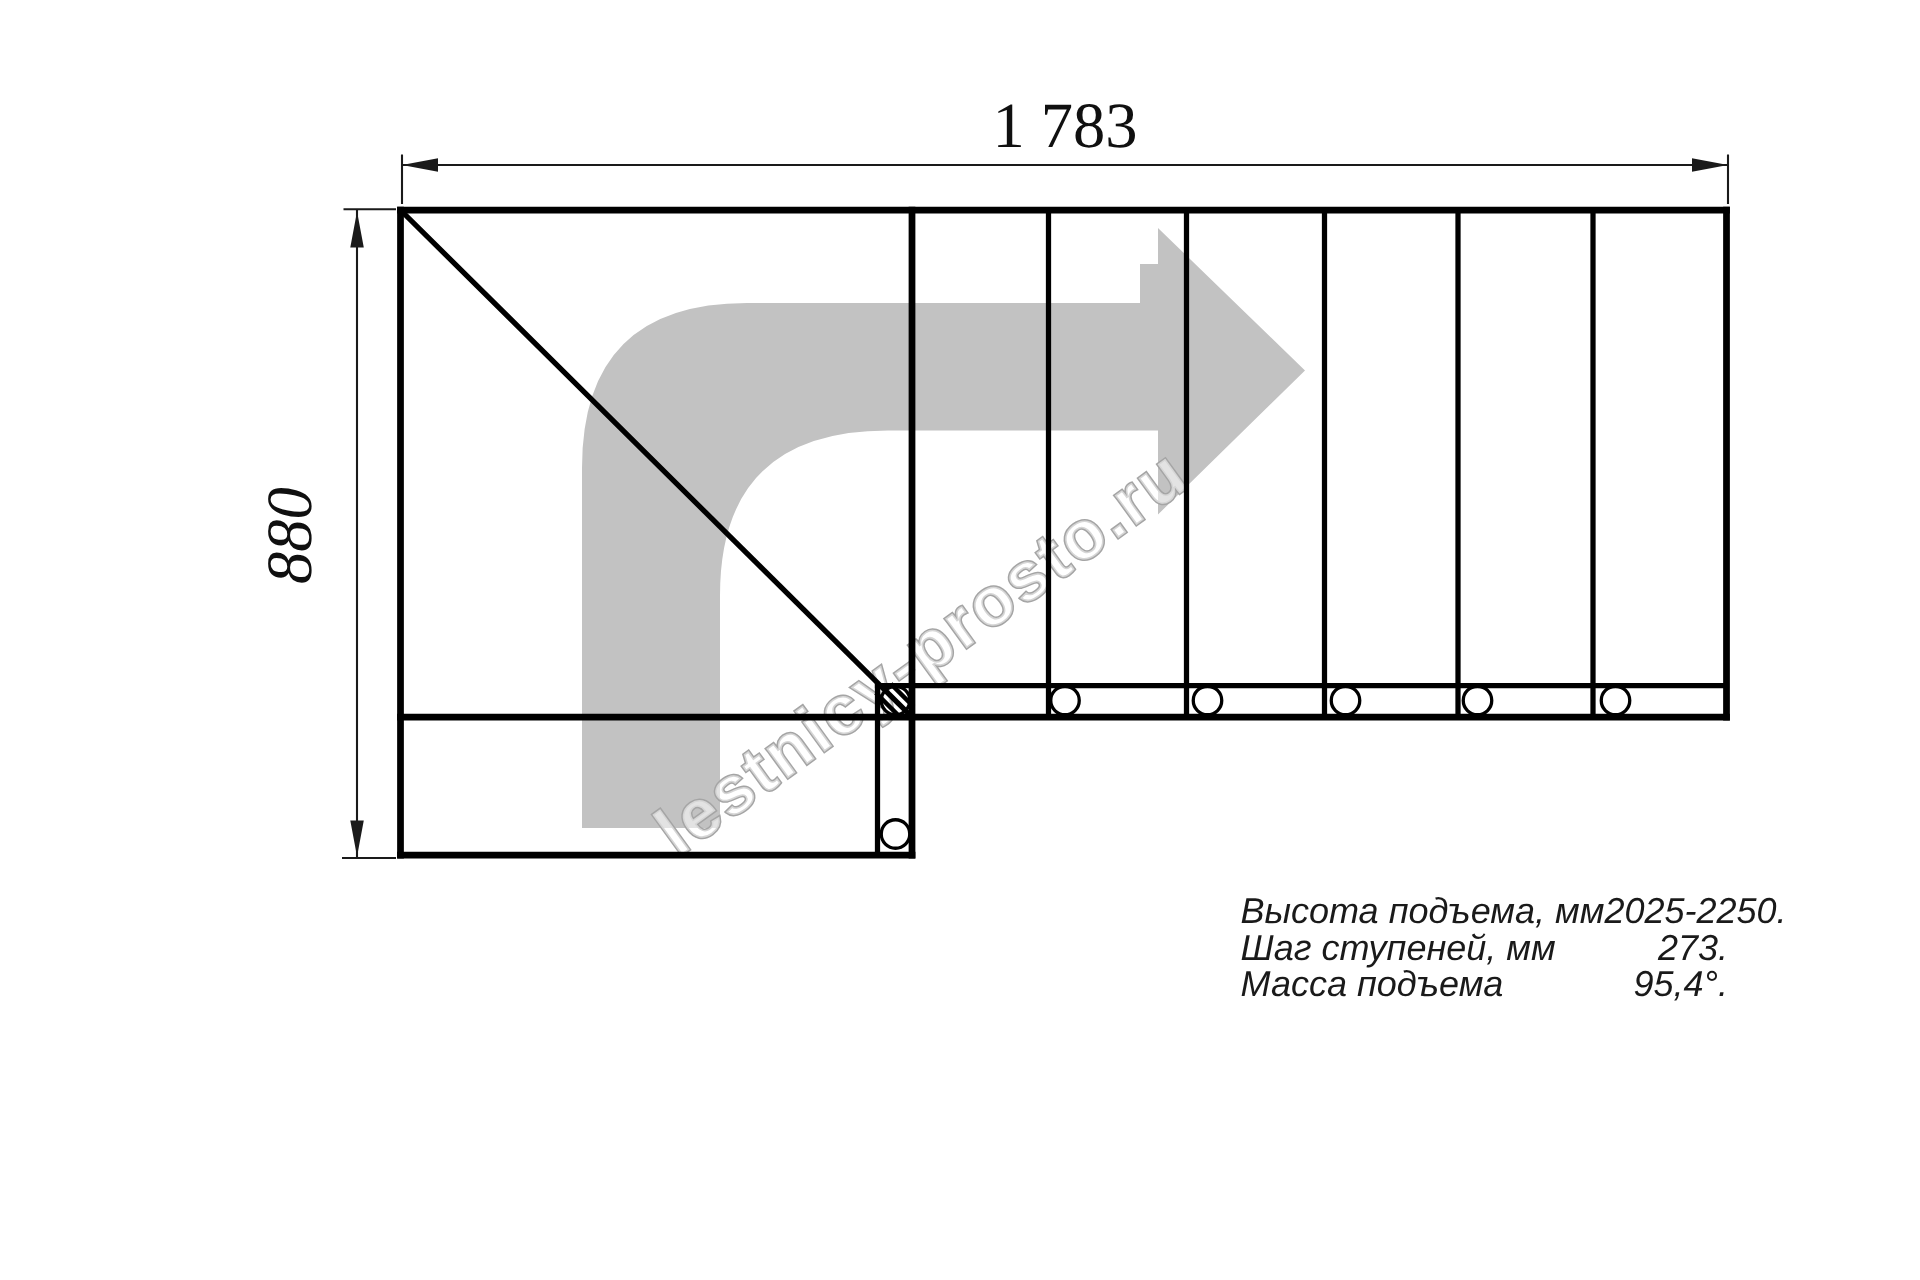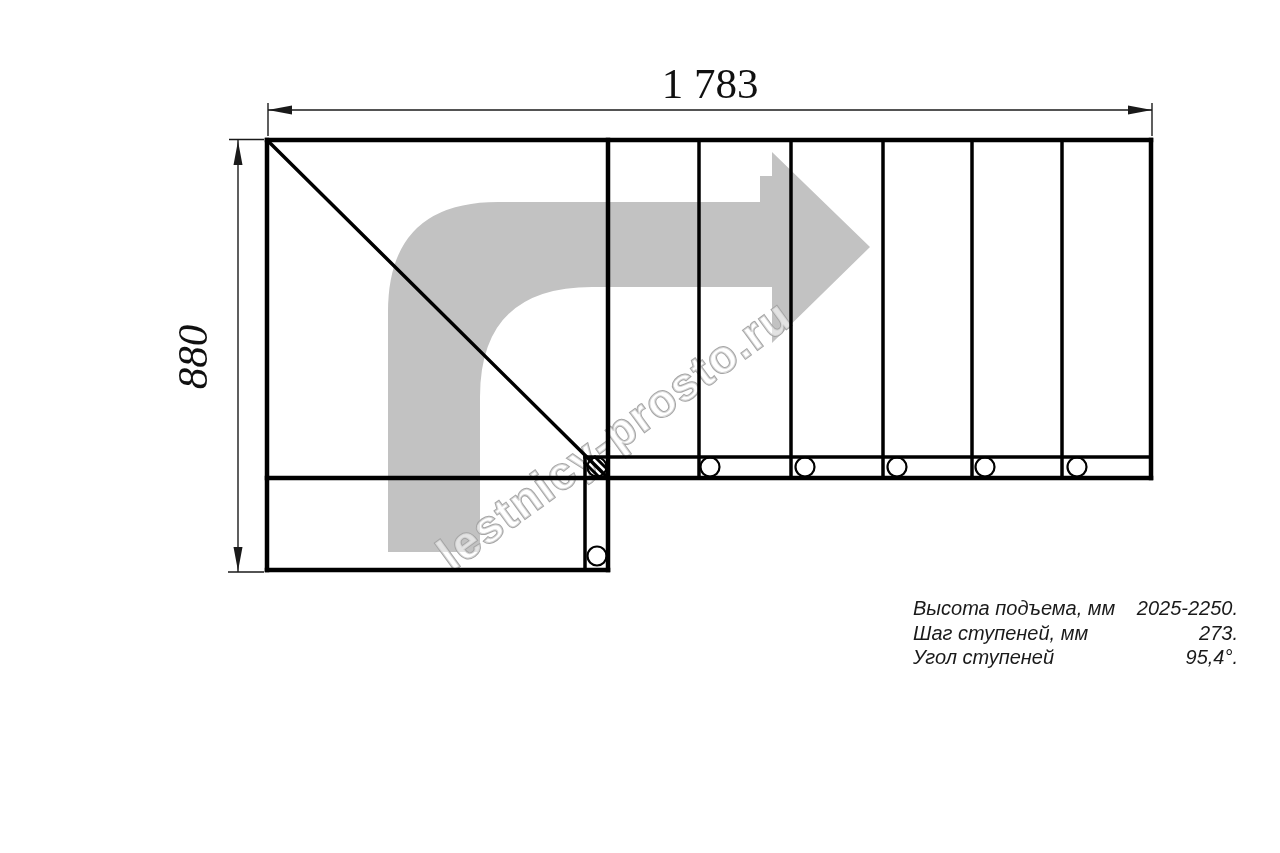--- a/index.html
+++ b/index.html
@@ -39,26 +39,26 @@
     font-weight: bold;
     font-size: 46px;
     letter-spacing: 2px;
     fill: rgba(255,255,255,0.55);
     stroke: #a5a5a5;
     stroke-width: 2px;
     paint-order: stroke;
   }
   .specs {
     position: absolute;
-    left: 913px;
+    left: 827px;
     top: 596px;
     width: 325px;
     font-family: "Liberation Sans", sans-serif;
     font-style: italic;
-    font-size: 20px;
+    font-size: 24px;
     color: #1a1a1a;
   }
   .spec-row {
     display: flex;
     justify-content: space-between;
     align-items: baseline;
     height: 24.7px;
     line-height: 24.7px;
     white-space: nowrap;
   }
@@ -138,18 +138,18 @@
   <div class="specs">
     <div class="spec-row">
       <span class="spec-label">Высота подъема, мм</span>
       <span class="spec-value">2025-2250.</span>
     </div>
     <div class="spec-row">
       <span class="spec-label">Шаг ступеней, мм</span>
       <span class="spec-value">273.</span>
     </div>
     <div class="spec-row">
-      <span class="spec-label">Угол ступеней</span>
+      <span class="spec-label">Масса подъема</span>
       <span class="spec-value">95,4°.</span>
     </div>
   </div>
 
 </div>
 
 </body></html>

